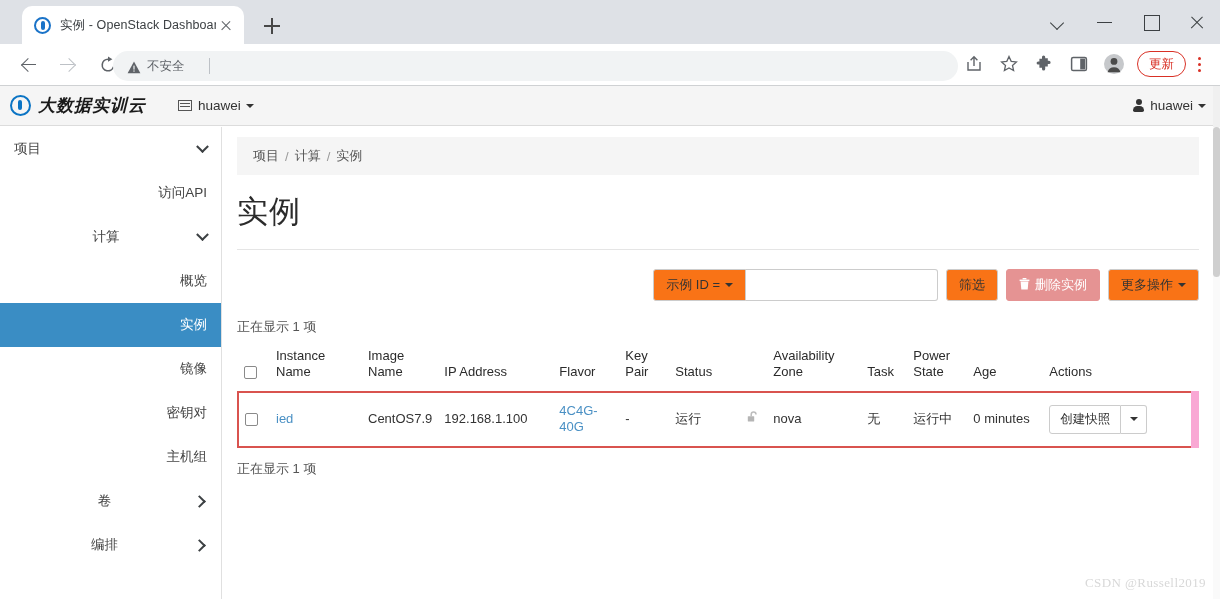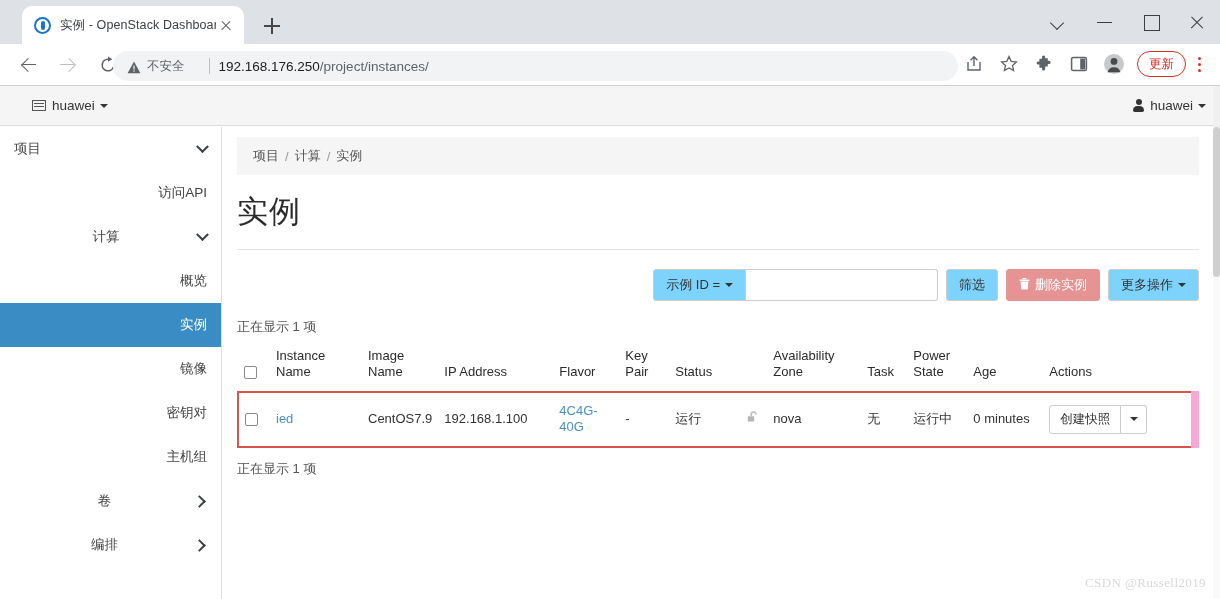--- a/index.html
+++ b/index.html
@@ -214,21 +214,21 @@
     font-size:31px; color:#2b2b2b; margin:16px 0 0 14px; font-weight:normal;
     letter-spacing:1px;
   }
   .title-rule{ margin:16px 14px 0 14px; border-bottom:1px solid #e5e5e5; }
 
   .table-toolbar{
     position:relative; height:46px; margin:12px 14px 0 14px;
     display:flex; align-items:center; justify-content:flex-end;
   }
   .btn{
-    height:32px; border:1px solid #cccccc; background:#7dd3fc; border-radius:3px;
+    height:32px; border:1px solid #cccccc; background:#f97316; border-radius:3px;
     font-size:13px; color:#333; display:flex; align-items:center; padding:0 12px;
     cursor:pointer; margin-left:8px; white-space:nowrap;
   }
   .btn.grp-left{ border-radius:3px 0 0 3px; margin-left:0; }
   .search-input{
     height:32px; width:192px; border:1px solid #cccccc; border-left:none;
     border-radius:0 3px 3px 0; font-size:13px; padding:0 8px; outline:none;
     color:#333; background:#fff;
   }
   .btn-danger{
@@ -323,23 +323,20 @@
   <div class="omnibox">
     <span class="warn-icon">
       <svg width="14" height="13" viewBox="0 0 14 13">
         <path d="M7 0.6 L13.4 12.2 L0.6 12.2 Z" fill="#5f6368"></path>
         <rect x="6.4" y="4.6" width="1.2" height="4" fill="#f1f3f4"></rect>
         <rect x="6.4" y="9.4" width="1.2" height="1.3" fill="#f1f3f4"></rect>
       </svg>
     </span>
     <span class="omni-insecure">不安全</span>
     <span class="omni-divider"></span>
-    <span class="omni-url">
-      <span>192.168.176.250</span><span class="dim">/project/instances/</span>
-    </span>
   </div>
 
   <div class="tb-icons">
     <div class="tb-icon">
       <svg width="18" height="18" viewBox="0 0 18 18" style="position:absolute;left:7px;top:7px">
         <path d="M3 7 v8 h12 v-8" fill="none" stroke="#5f6368" stroke-width="1.4"></path>
         <path d="M9 11 V2 M5.6 5.2 L9 1.8 L12.4 5.2" fill="none" stroke="#5f6368" stroke-width="1.4"></path>
       </svg>
     </div>
     <div class="tb-icon">
@@ -367,20 +364,24 @@
     </div>
     <div class="update-btn">更新</div>
     <div class="kebab">
         <i></i>
         <i></i>
         <i></i>
       </div>
   </div>
 
   <div class="hz-topbar">
+    <div class="hz-logo">
+      <span class="hz-logo-mark"></span>
+      <span class="hz-logo-text">大数据实训云</span>
+    </div>
     <div class="hz-proj">
       <span class="proj-icon"></span>
       <span>huawei</span>
       <span class="caret"></span>
     </div>
     <div class="hz-user">
       <span class="user-icon"></span>
       <span>huawei</span>
       <span class="caret"></span>
     </div>

